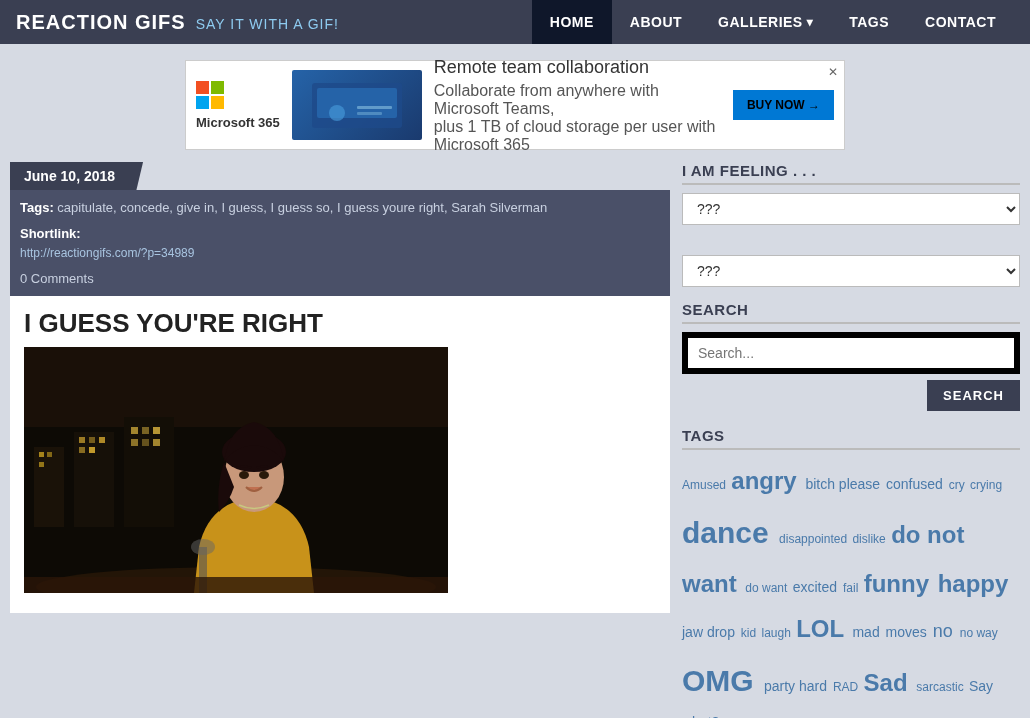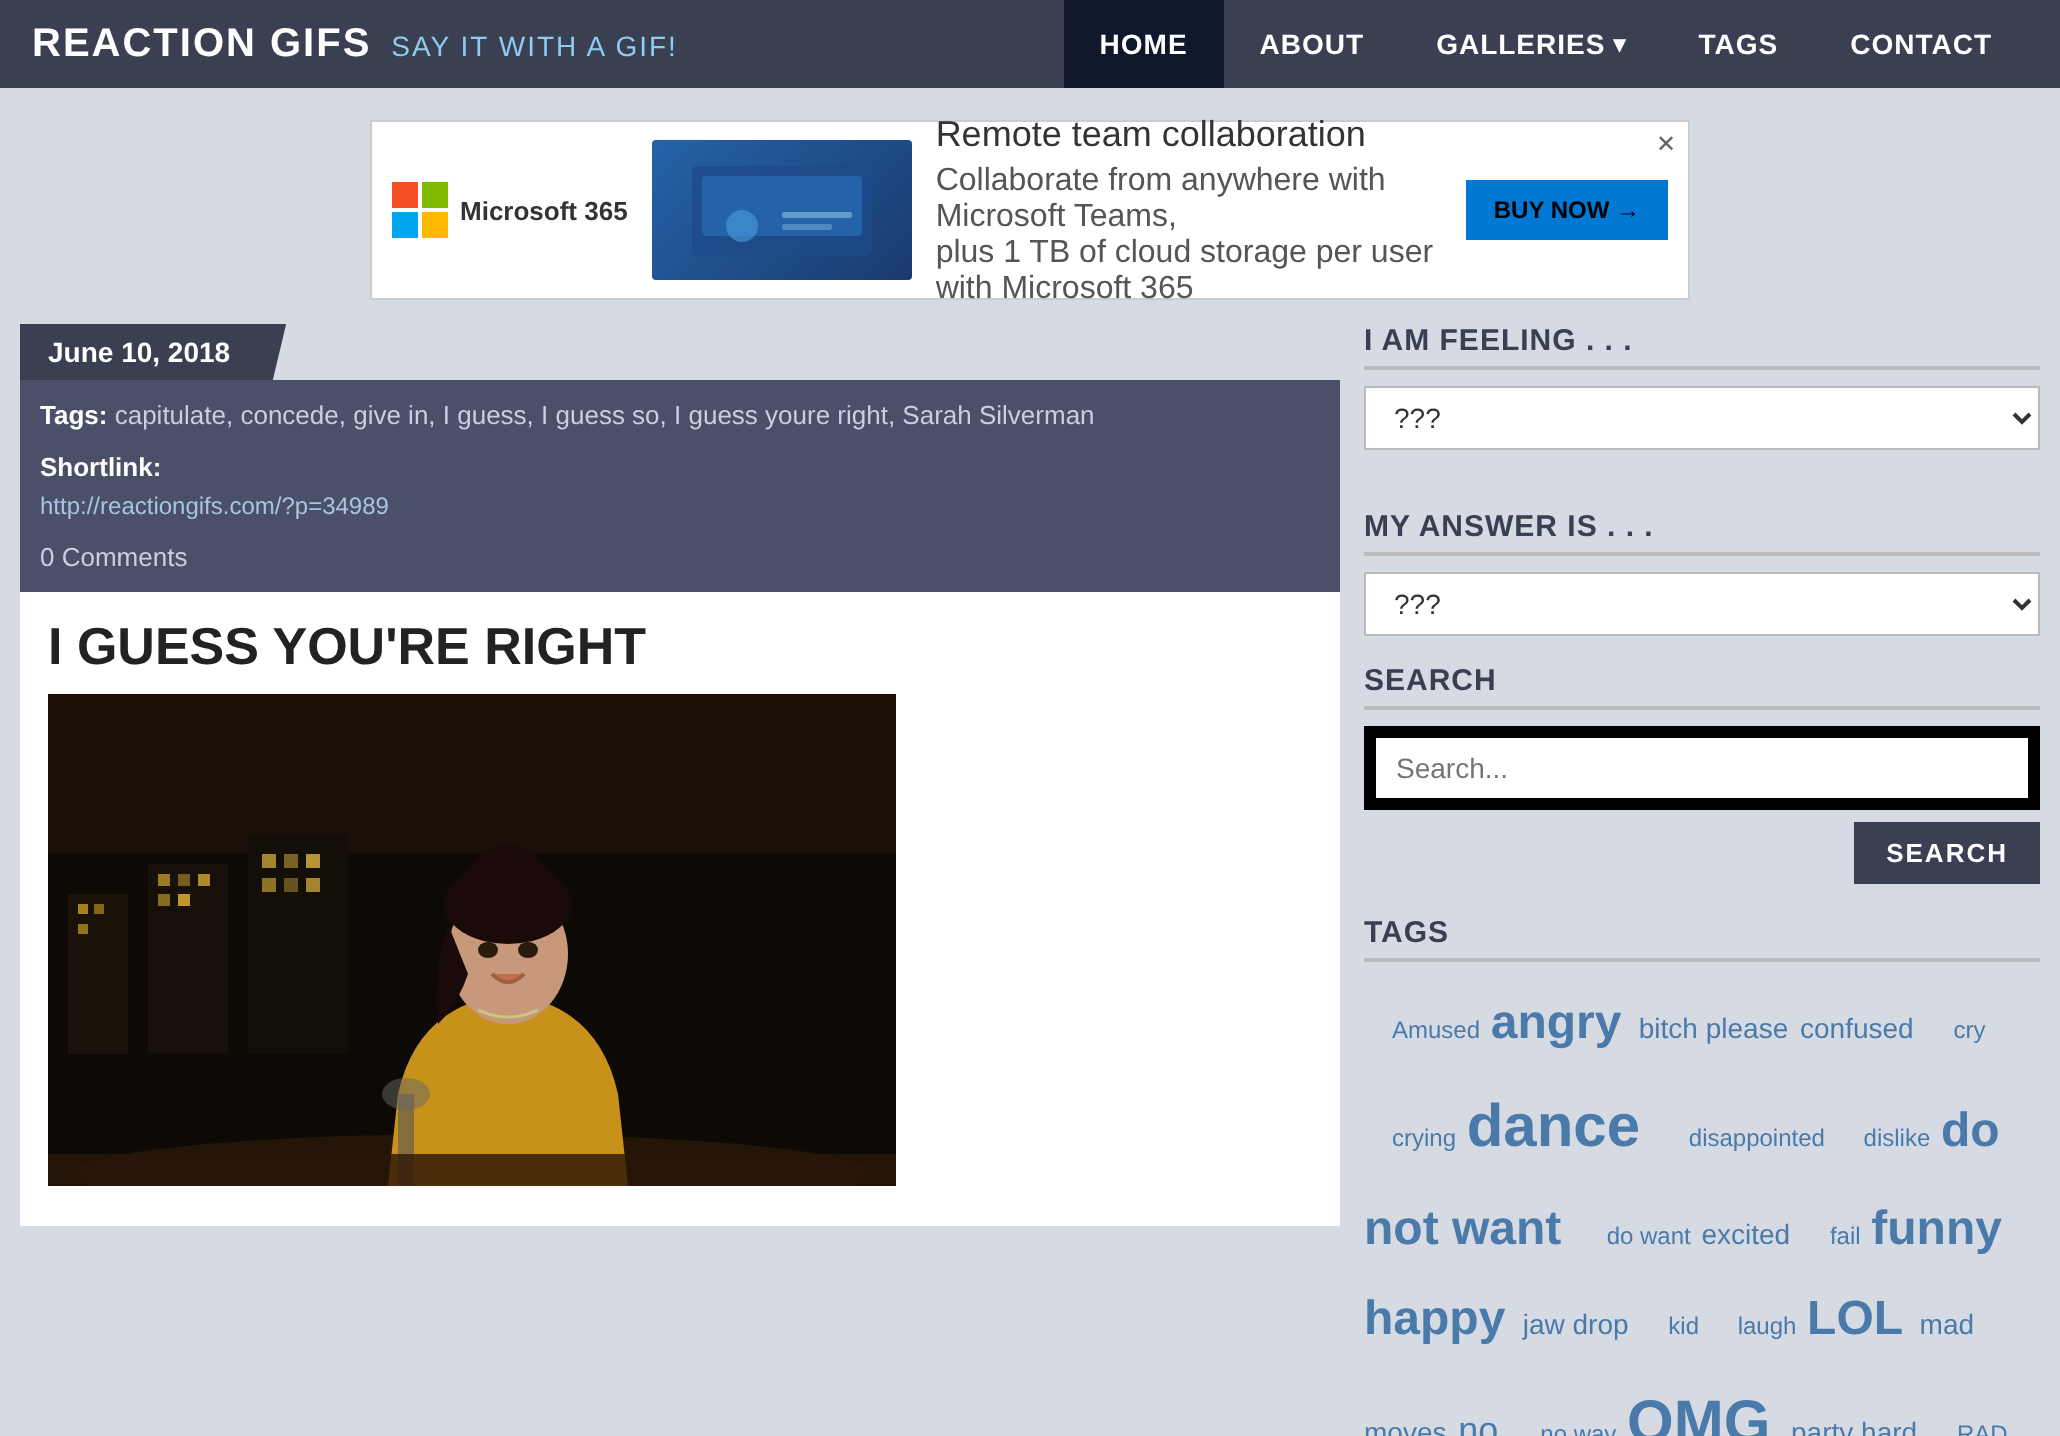--- a/index.html
+++ b/index.html
@@ -52,21 +52,21 @@
       gap: 12px;
     }
     #ad-close {
       position: absolute;
       top: 4px;
       right: 6px;
       font-size: 12px;
       color: #666;
       cursor: pointer;
     }
-    #ad-logo { display: flex; align-items: center; gap: 6px; }
+    #ad-logo { display: flex; gap: 6px; flex-direction: column; }
     #ad-ms-logo {
       width: 28px; height: 28px;
       display: grid; grid-template-columns: 1fr 1fr; grid-template-rows: 1fr 1fr; gap: 2px;
     }
     .ms-sq1 { background: #f25022; }
     .ms-sq2 { background: #7fba00; }
     .ms-sq3 { background: #00a4ef; }
     .ms-sq4 { background: #ffb900; }
     #ad-ms365 { font-size: 13px; font-weight: bold; color: #333; }
     #ad-image-placeholder {
@@ -191,21 +191,21 @@
       font-weight: bold;
       cursor: pointer;
       letter-spacing: 1px;
     }
     .clearfix::after { content: ''; display: block; clear: both; }
 
     
     #tags-section { margin-top: 8px; }
     #tags-cloud { line-height: 1.9; }
     .tag-item { color: #4a7aaa; text-decoration: none; cursor: pointer; margin-right: 2px; }
-    .tag-sm { font-size: 12px; margin-left: 14px; }
+    .tag-sm { font-size: 12px; }
     .tag-md { font-size: 14px; }
     .tag-lg { font-size: 18px; }
     .tag-xl { font-size: 24px; font-weight: bold; }
     .tag-xxl { font-size: 30px; font-weight: bold; }
   </style>
 </head>
 <body>
 
 <div id="header">
   <div id="site-title-area">
@@ -340,21 +340,20 @@
   <div id="right-sidebar">
 
     <div id="sidebar-section" class="sidebar-section">
       <div class="sidebar-section-title">I AM FEELING . . .</div>
       <select class="sidebar-select">
         <option>???</option>
       </select>
     </div>
 
     <div class="sidebar-section">
-      <div class="sidebar-section-title">MY ANSWER IS . . .</div>
       <select class="sidebar-select">
         <option>???</option>
       </select>
     </div>
 
     <div id="search-section">
       <div class="sidebar-section-title">SEARCH</div>
       <input type="text" id="search-input-field" class="sidebar-search-input" placeholder="Search..." style="">
       <div class="clearfix">
         <button id="search-button">SEARCH</button>

